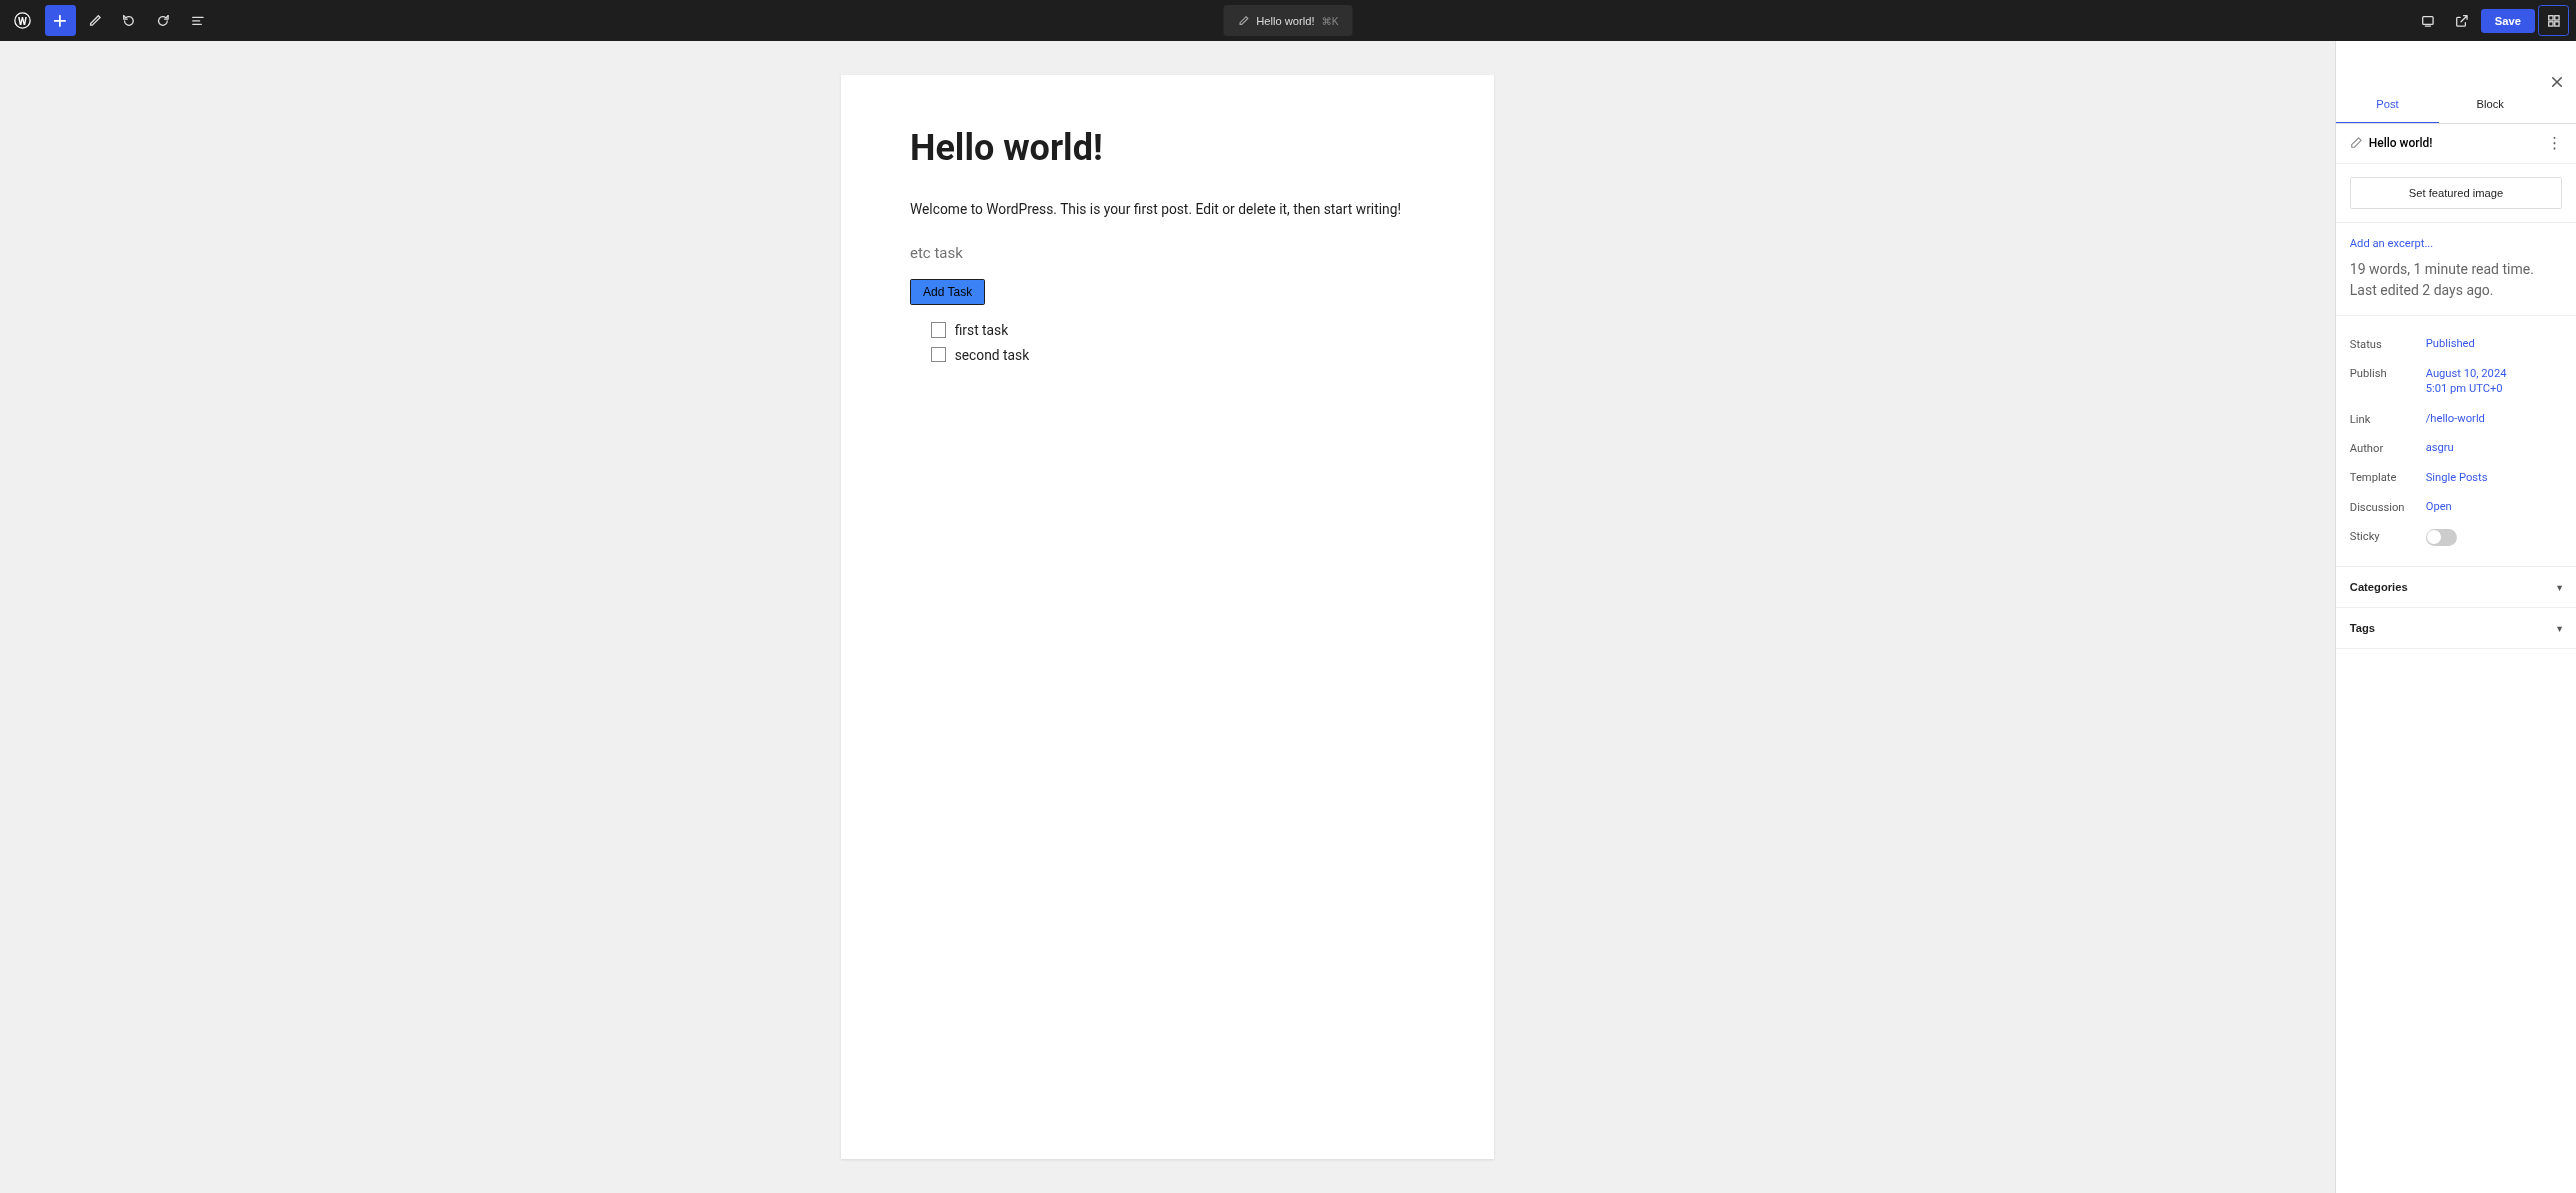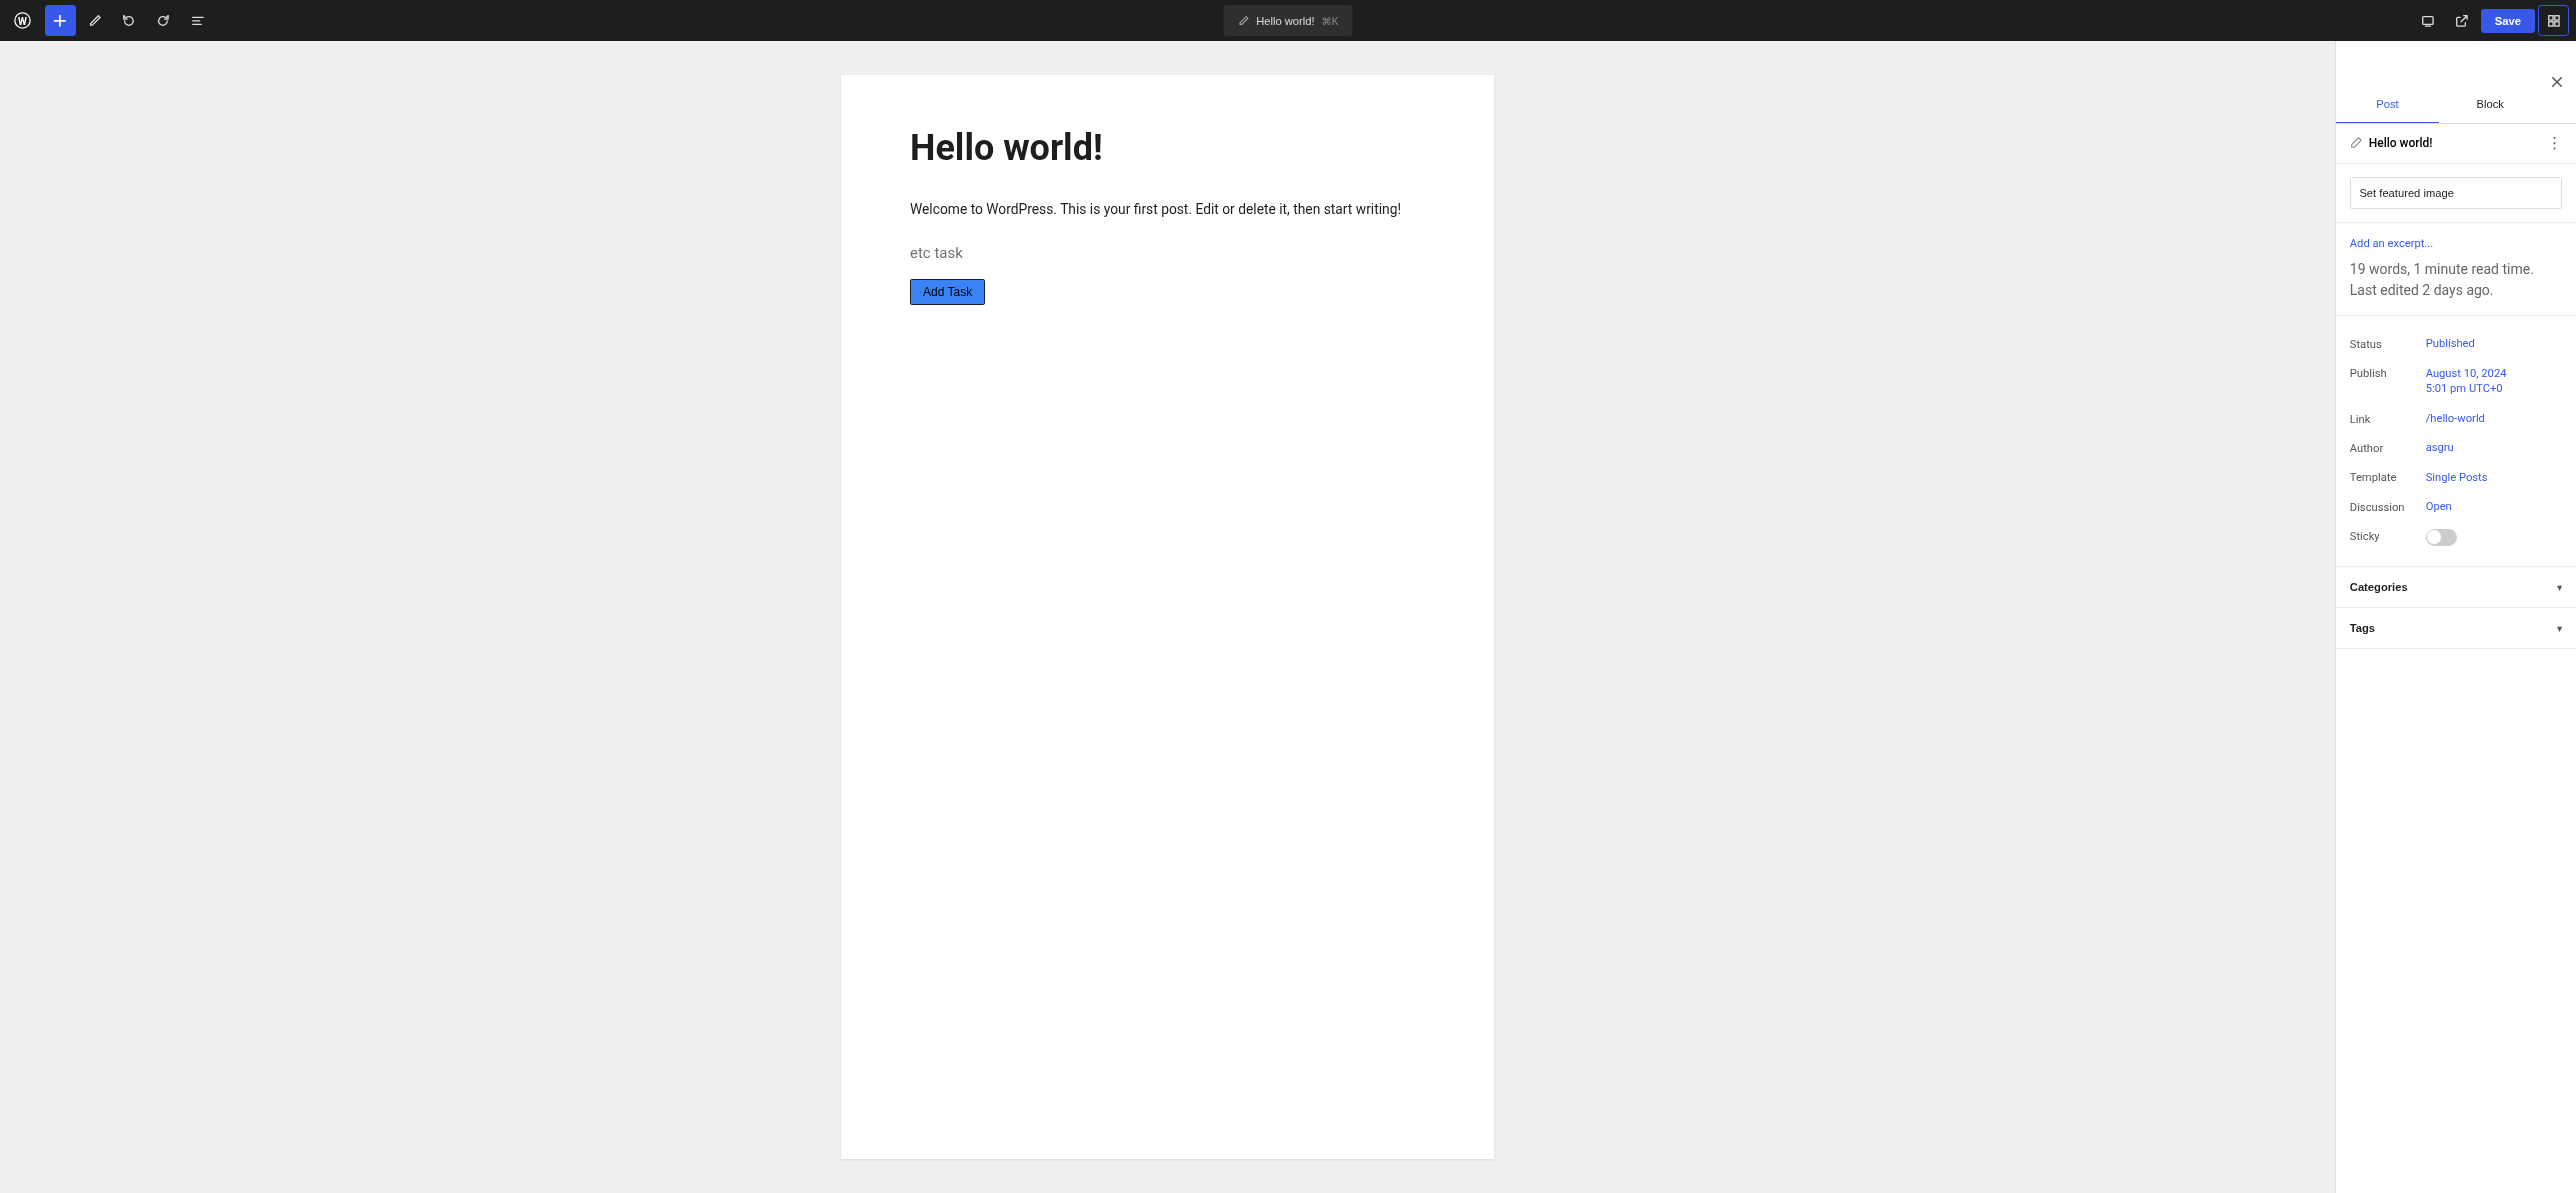--- a/index.html
+++ b/index.html
@@ -79,21 +79,21 @@
     }
     .sidebar-header {
       display: flex; align-items: center; padding: 10.3px 13.8px; gap: 6.9px; border-bottom: 0.9px solid #eee;
     }
     .sidebar-header-title { font-size: 12px; font-weight: 500; flex: 1; }
     .sidebar-header-more { background: transparent; border: none; cursor: pointer; color: #555; font-size: 15.5px; }
 
     .sidebar-section { padding: 13.8px; border-bottom: 0.9px solid #eee; }
 
     .set-featured-btn {
-      width: 100%; padding: 8.6px; border: 0.9px solid #ddd; background: white; font-size: 11.2px; cursor: pointer; border-radius: 1.7px; text-align: left; color: #1e1e1e;
+      width: 100%; padding: 8.6px; border: 0.9px solid #ddd; background: white; font-size: 11.2px; cursor: pointer; border-radius: 1.7px; text-align: center; color: #1e1e1e;
     }
 
     .add-excerpt-link { color: #3858e9; font-size: 11.2px; text-decoration: none; display: block; margin-bottom: 8.6px; }
     .word-count-text { font-size: 14px; color: #666; line-height: 1.5; }
 
     .meta-row { display: flex; align-items: flex-start; padding: 6.9px 0; gap: 6.9px; }
     .meta-label { font-size: 11.2px; color: #555; width: 69px; flex-shrink: 0; padding-top: 1.7px; }
     .meta-value { font-size: 11.2px; color: #3858e9; cursor: pointer; text-decoration: none; flex: 1; line-height: 1.4; }
 
     .toggle-container { display: flex; align-items: center; }
@@ -186,20 +186,30 @@
 </div>
 
 <div class="main-layout">
 
   <div class="editor-area">
     <div class="editor-content">
       <h1 class="post-title">Hello world!</h1>
       <p class="post-body">Welcome to WordPress. This is your first post. Edit or delete it, then start writing!</p>
       <p class="task-label">etc task</p>
       <button class="add-task-btn">Add Task</button>
+      <ul class="task-list">
+        <li>
+          <div class="task-checkbox"></div>
+          <span>first task</span>
+        </li>
+        <li>
+          <div class="task-checkbox"></div>
+          <span>second task</span>
+        </li>
+      </ul>
     </div>
   </div>
 
   <div class="sidebar">
     <div style="display:flex; align-items: stretch; border-bottom: 0.9px solid #ddd;">
       <button class="sidebar-tab active">Post</button>
       <button class="sidebar-tab">Block</button>
       <button class="sidebar-close-btn">
         <svg width="12" height="12" viewBox="0 0 14 14" fill="none">
             <path d="M2 2l10 10M12 2L2 12" stroke="#555" stroke-width="1.8" stroke-linecap="round"></path>

